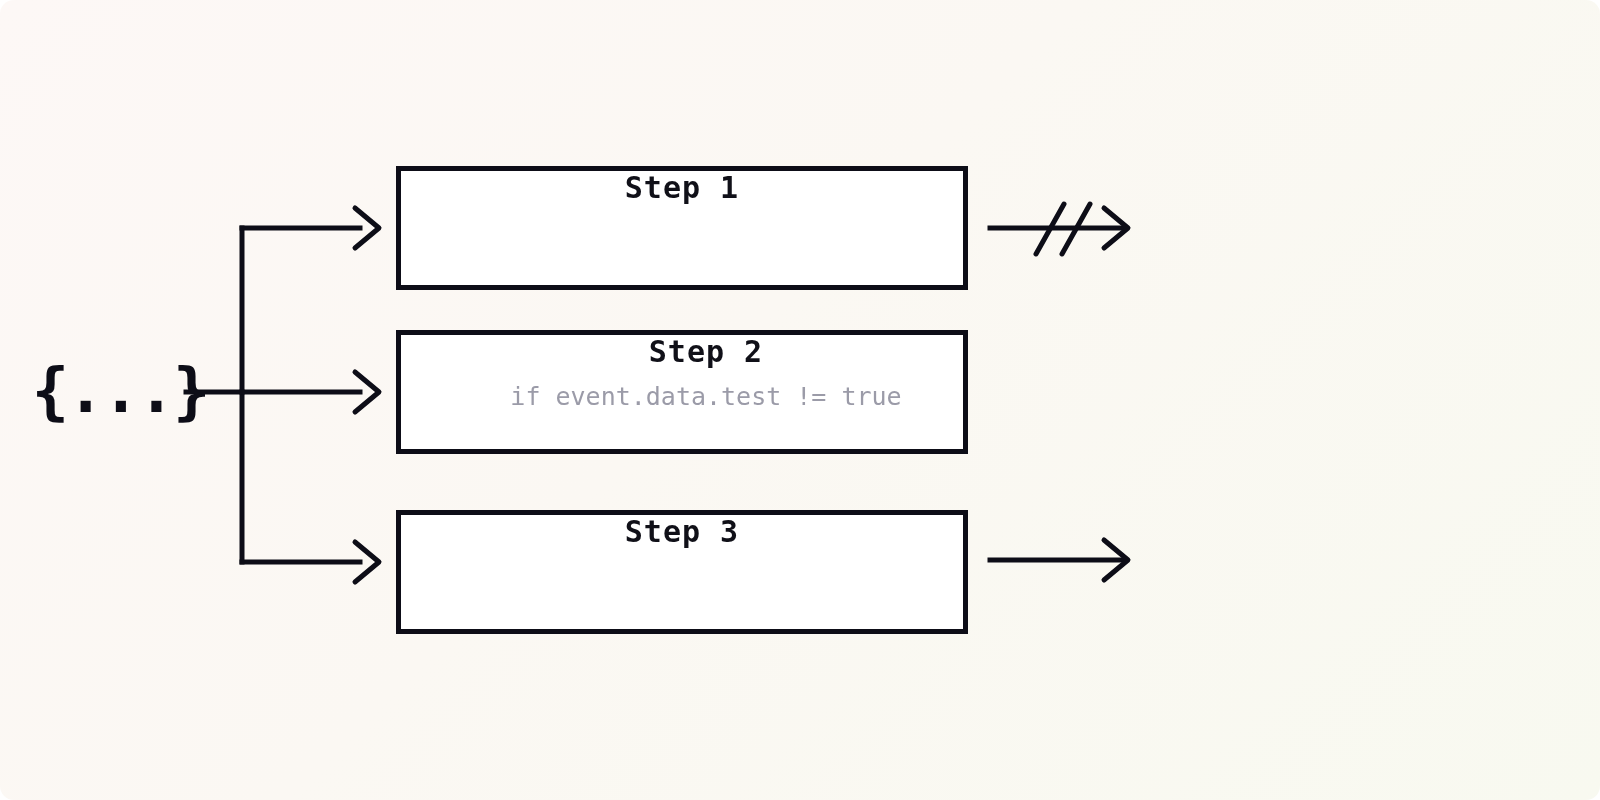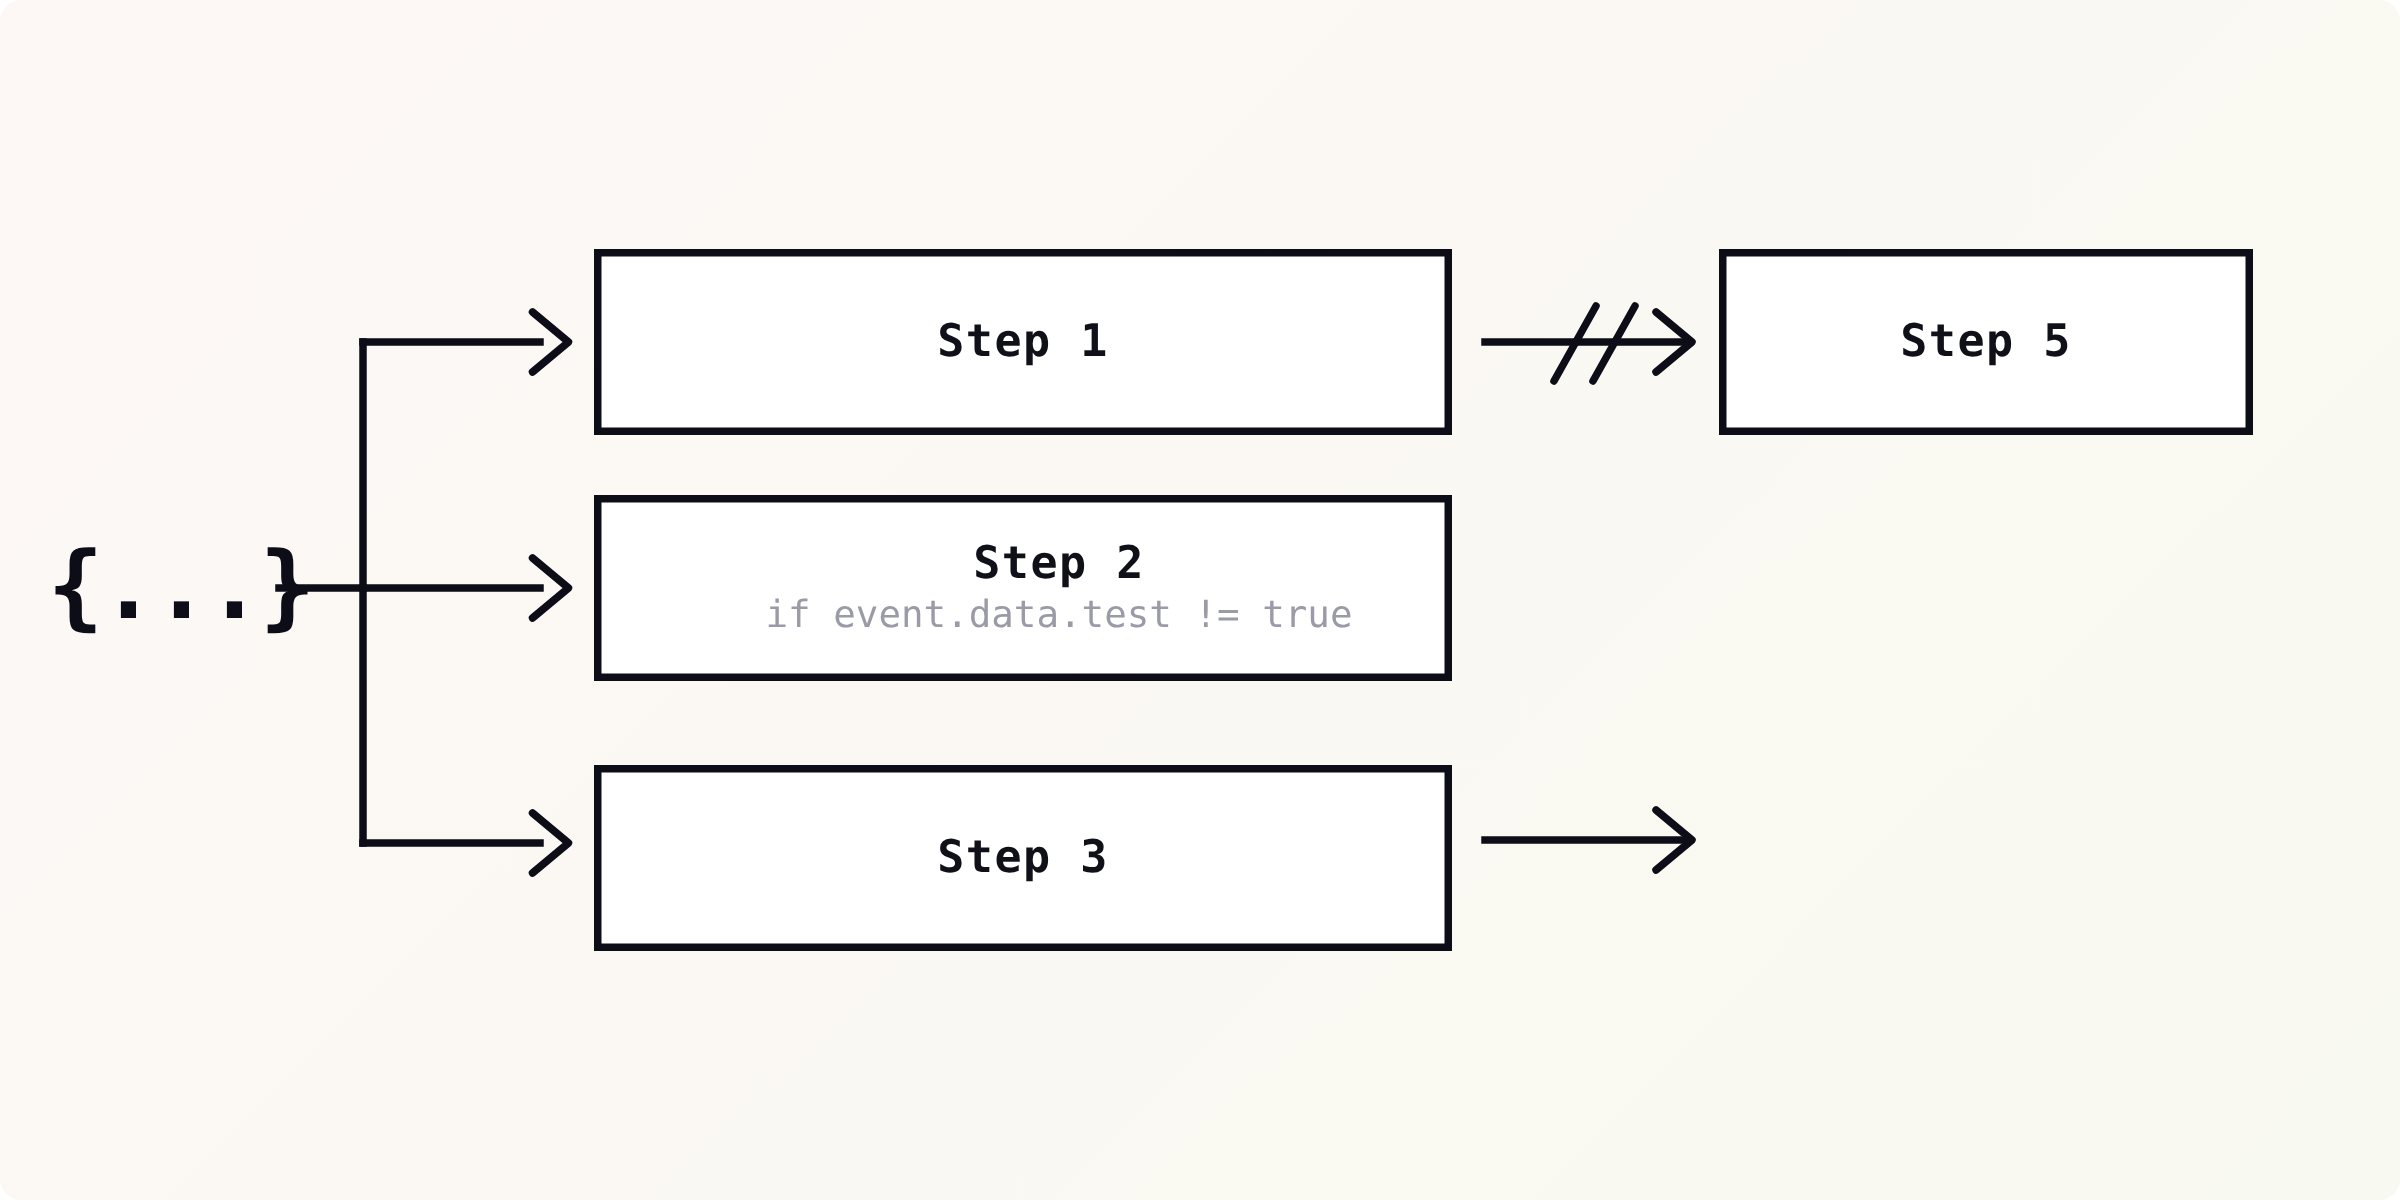--- a/index.html
+++ b/index.html
@@ -23,37 +23,37 @@
     height: 800px;
   }
   .node {
     position: absolute;
     box-sizing: border-box;
     background: #ffffff;
     border: 5px solid #0d0d17;
     display: flex;
     flex-direction: column;
     align-items: center;
-    justify-content: center;
+    justify-content: flex-start;
   }
   .node-title {
     font-family: "DejaVu Sans Mono", monospace;
     font-weight: bold;
     font-size: 30px;
     letter-spacing: 1px;
     color: #101018;
     line-height: 1.12;
   }
   .node-cond {
     font-family: "DejaVu Sans Mono", monospace;
     font-weight: normal;
     font-size: 25px;
     color: #9b9ba8;
     line-height: 1.2;
-    margin-top: 2px;
+    margin-top: 13px;
     white-space: pre;
   }
   #source-node {
     position: absolute;
     left: 60px;
     top: 340px;
     width: 120px;
     height: 100px;
     display: flex;
     align-items: center;
@@ -115,18 +115,15 @@
 
   <div class="node" id="step2">
     <div class="node-title">Step 2</div>
     <div class="node-cond">if event.data.test != true</div>
   </div>
 
   <div class="node" id="step3">
     <div class="node-title">Step 3</div>
   </div>
 
-  <div class="node" id="step5">
-    <div class="node-title">Step 5</div>
-  </div>
 
 
 </div>
 
 </body></html>

